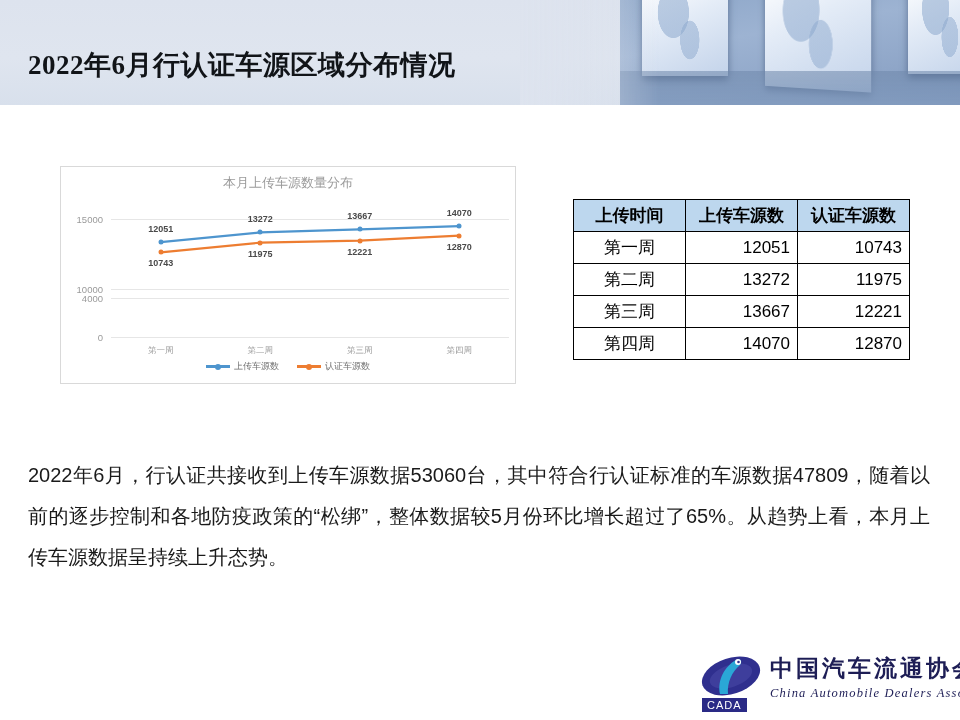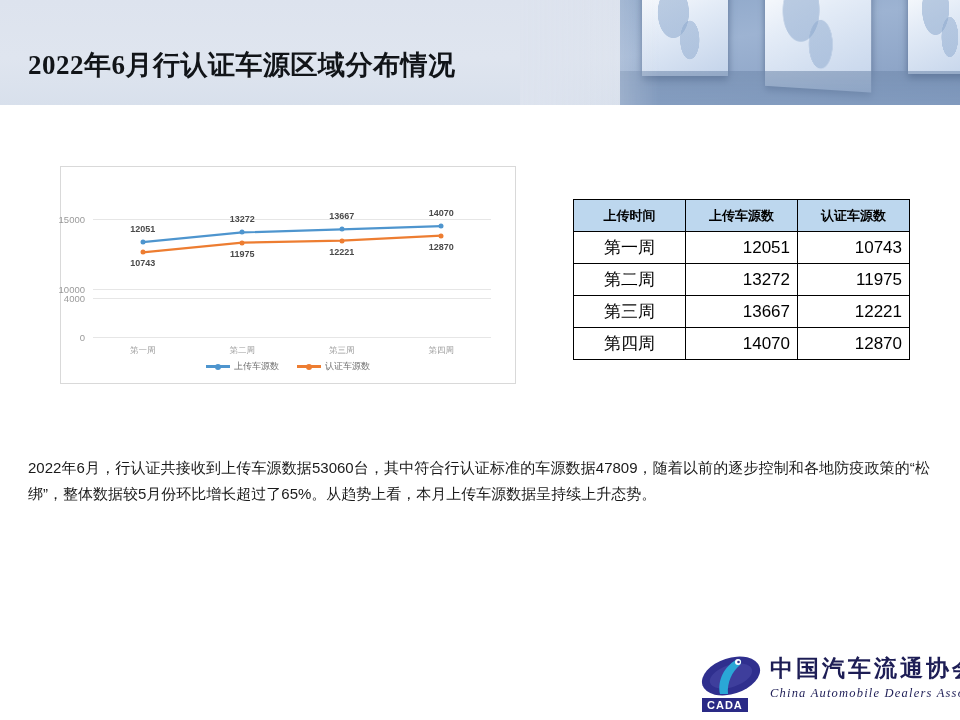--- a/index.html
+++ b/index.html
@@ -79,21 +79,21 @@
   .chart-title {
     position: absolute;
     left: 0; top: 7px; width: 100%;
     text-align: center;
     font-size: 13px;
     color: #9a9a9a;
     font-weight: 500;
   }
   .plot {
     position: absolute;
-    left: 32px; top: 40px;
+    left: 50px; top: 40px;
     width: 398px; height: 130px;
   }
   .gridline {
     position: absolute;
     left: 0; width: 100%;
     height: 1px;
     background: #e6e6e6;
   }
   .ytick {
     position: absolute;
@@ -163,32 +163,32 @@
     border: 1px solid #000;
     height: 32px;
     padding: 0 7px;
     box-sizing: border-box;
     color: #000;
   }
   .data-table th {
     background: #bdd7ee;
     font-weight: bold;
     text-align: center;
-    font-size: 13px;
+    font-size: 17px;
   }
   .data-table td.week { text-align: center; width: 112px; }
   .data-table td.num  { text-align: right;  width: 112px; }
 
   
   .body-text {
     position: absolute;
     left: 28px; top: 455px;
     width: 902px;
-    font-size: 15px;
-    line-height: 26px;
+    font-size: 20px;
+    line-height: 41px;
     color: #1a1a1a;
     text-align: justify;
   }
 
   
   .logo {
     position: absolute;
     left: 700px; top: 650px;
     width: 250px; height: 62px;
   }
@@ -216,21 +216,21 @@
     font-family: "Liberation Serif", serif;
     letter-spacing: 1.2px;
     white-space: nowrap;
   }
   .cada-badge {
     position: absolute;
     left: 2px; bottom: 0;
     background: #2a2a86;
     color: #fff;
     font-size: 11px;
-    font-weight: bold;
+    font-weight: normal;
     letter-spacing: 1px;
     padding: 1px 5px;
     font-family: "Liberation Sans", sans-serif;
   }
 </style>
 </head>
 <body>
 
 <div class="header-band">
   <div class="header-img">
@@ -242,20 +242,21 @@
       </div>
     <div class="cube c3">
         <div class="cube-map"></div>
       </div>
   </div>
   <div class="header-fade"></div>
 </div>
 <div class="slide-title">2022年6月行认证车源区域分布情况</div>
 
 <div class="chart-card">
+  <div class="chart-title">本月上传车源数量分布</div>
   <div class="plot" id="plot">
       <div class="gridline" style="top: 11.8182px;">
         <span class="ytick">15000</span>
       </div>
       <div class="gridline" style="top: 51.2121px; margin-top: 31px;">
         <span class="ytick">10000</span>
       </div>
       <div class="gridline" style="top: 90.6061px;">
         <span class="ytick">4000</span>
       </div>

